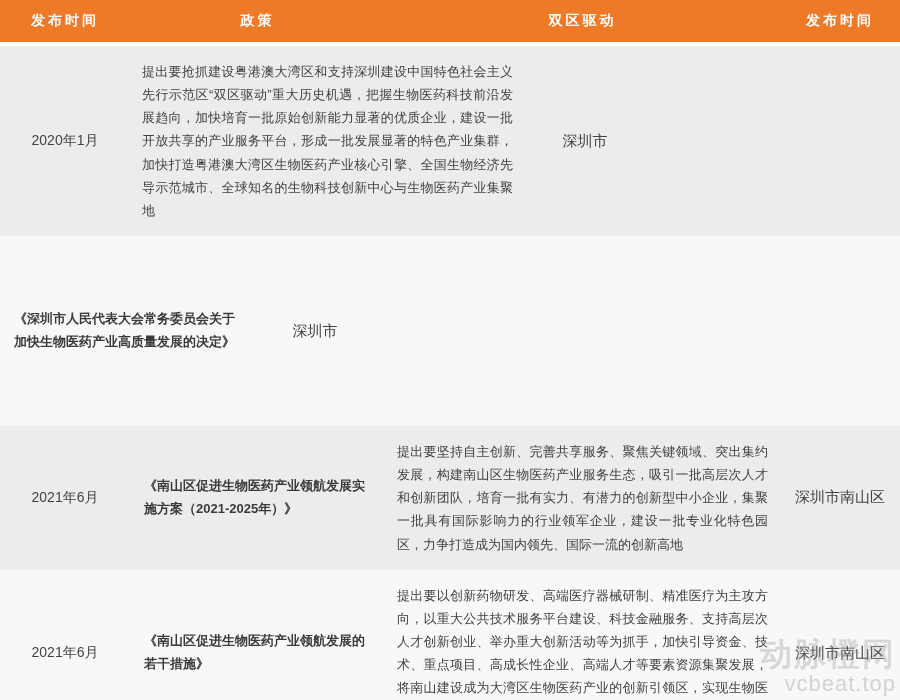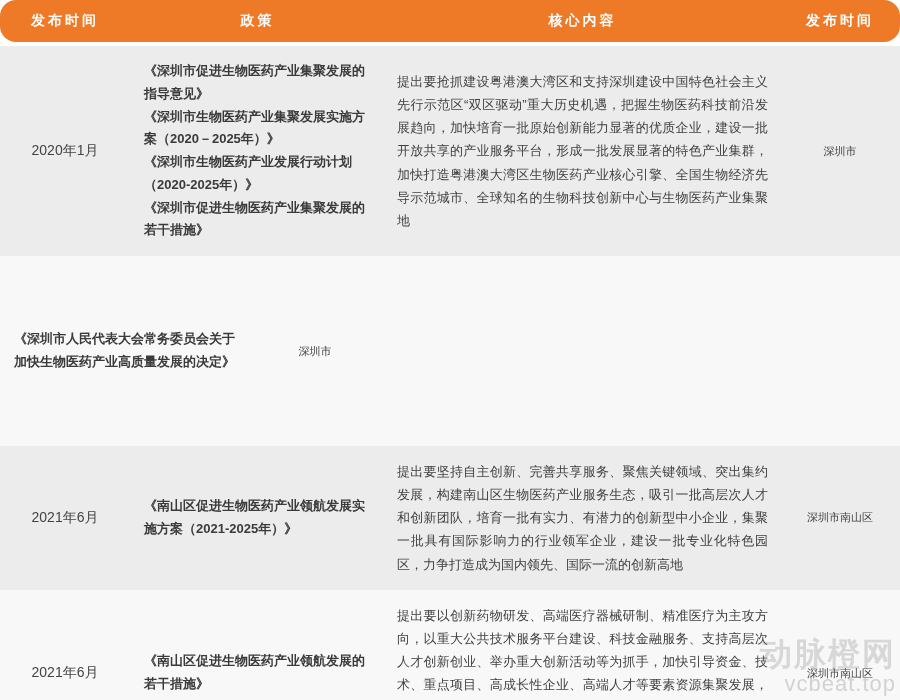--- a/index.html
+++ b/index.html
@@ -10,38 +10,37 @@
     color:#3c3c3c;
     position:relative;
     overflow:hidden;
   }
   .policy-table { width:900px; }
   .hdr {
     display:flex; align-items:center;
     background:#EE7A28;
     height:42px;
     margin-bottom:4px;
-    border-radius:16px;
   }
   .hdr .hcell {
     color:#ffffff; font-weight:bold; font-size:14px;
     letter-spacing:3px; text-align:center;
     box-sizing:border-box;
   }
   .row { display:flex; }
   .row.shade-a { background:#ECECEC; }
   .row.shade-b { background:#F8F8F8; }
   .cell {
     display:flex; flex-direction:column; justify-content:center;
     box-sizing:border-box;
   }
   .c1 { width:130px; align-items:center; font-size:14px; color:#434343; }
   .c2 { width:255px; padding:14px 10px 14px 14px; font-size:13px; font-weight:600; line-height:1.75; color:#3a3a3a; }
   .c3 { width:395px; padding:14px 12px; font-size:13px; line-height:1.78; text-align:justify; color:#3f3f3f; }
-  .c4 { width:120px; align-items:center; font-size:11px; color:#434343; }
+  .c4 { width:120px; align-items:center; font-size:15px; color:#434343; }
   .r1 { min-height:190px; }
   .r2 { min-height:190px; }
   .r3 { min-height:133px; }
   .r4 { min-height:139px; }
   .policy-item { margin:0; }
   .watermark {
     position:absolute; right:4px; bottom:4px;
     text-align:center; z-index:5; pointer-events:none; line-height:1.1;
   }
   .wm-cn {
@@ -53,33 +52,27 @@
   }
 </style>
 </head>
 <body>
 
 <div class="policy-table">
 
   <div class="hdr">
     <span class="hcell c1">发布时间</span>
     <span class="hcell" style="width:255px;">政策</span>
-    <span class="hcell" style="width:395px;">核心内容</span>
+    <span class="hcell" style="width:395px;">双区驱动</span>
     <span class="hcell c4">发布时间</span>
   </div>
 
   <div class="row shade-a r1">
     <div class="cell c1">
       <span>2020年1月</span>
-    </div>
-    <div class="cell c2">
-      <p class="policy-item">《深圳市促进生物医药产业集聚发展的指导意见》</p>
-      <p class="policy-item">《深圳市生物医药产业集聚发展实施方案（2020－2025年）》</p>
-      <p class="policy-item">《深圳市生物医药产业发展行动计划（2020-2025年）》</p>
-      <p class="policy-item">《深圳市促进生物医药产业集聚发展的若干措施》</p>
     </div>
     <div class="cell c3">
       <span>提出要抢抓建设粤港澳大湾区和支持深圳建设中国特色社会主义先行示范区“双区驱动”重大历史机遇，把握生物医药科技前沿发展趋向，加快培育一批原始创新能力显著的优质企业，建设一批开放共享的产业服务平台，形成一批发展显著的特色产业集群，加快打造粤港澳大湾区生物医药产业核心引擎、全国生物经济先导示范城市、全球知名的生物科技创新中心与生物医药产业集聚地</span>
     </div>
     <div class="cell c4">
       <span>深圳市</span>
     </div>
   </div>
 
   <div class="row shade-b r2">

